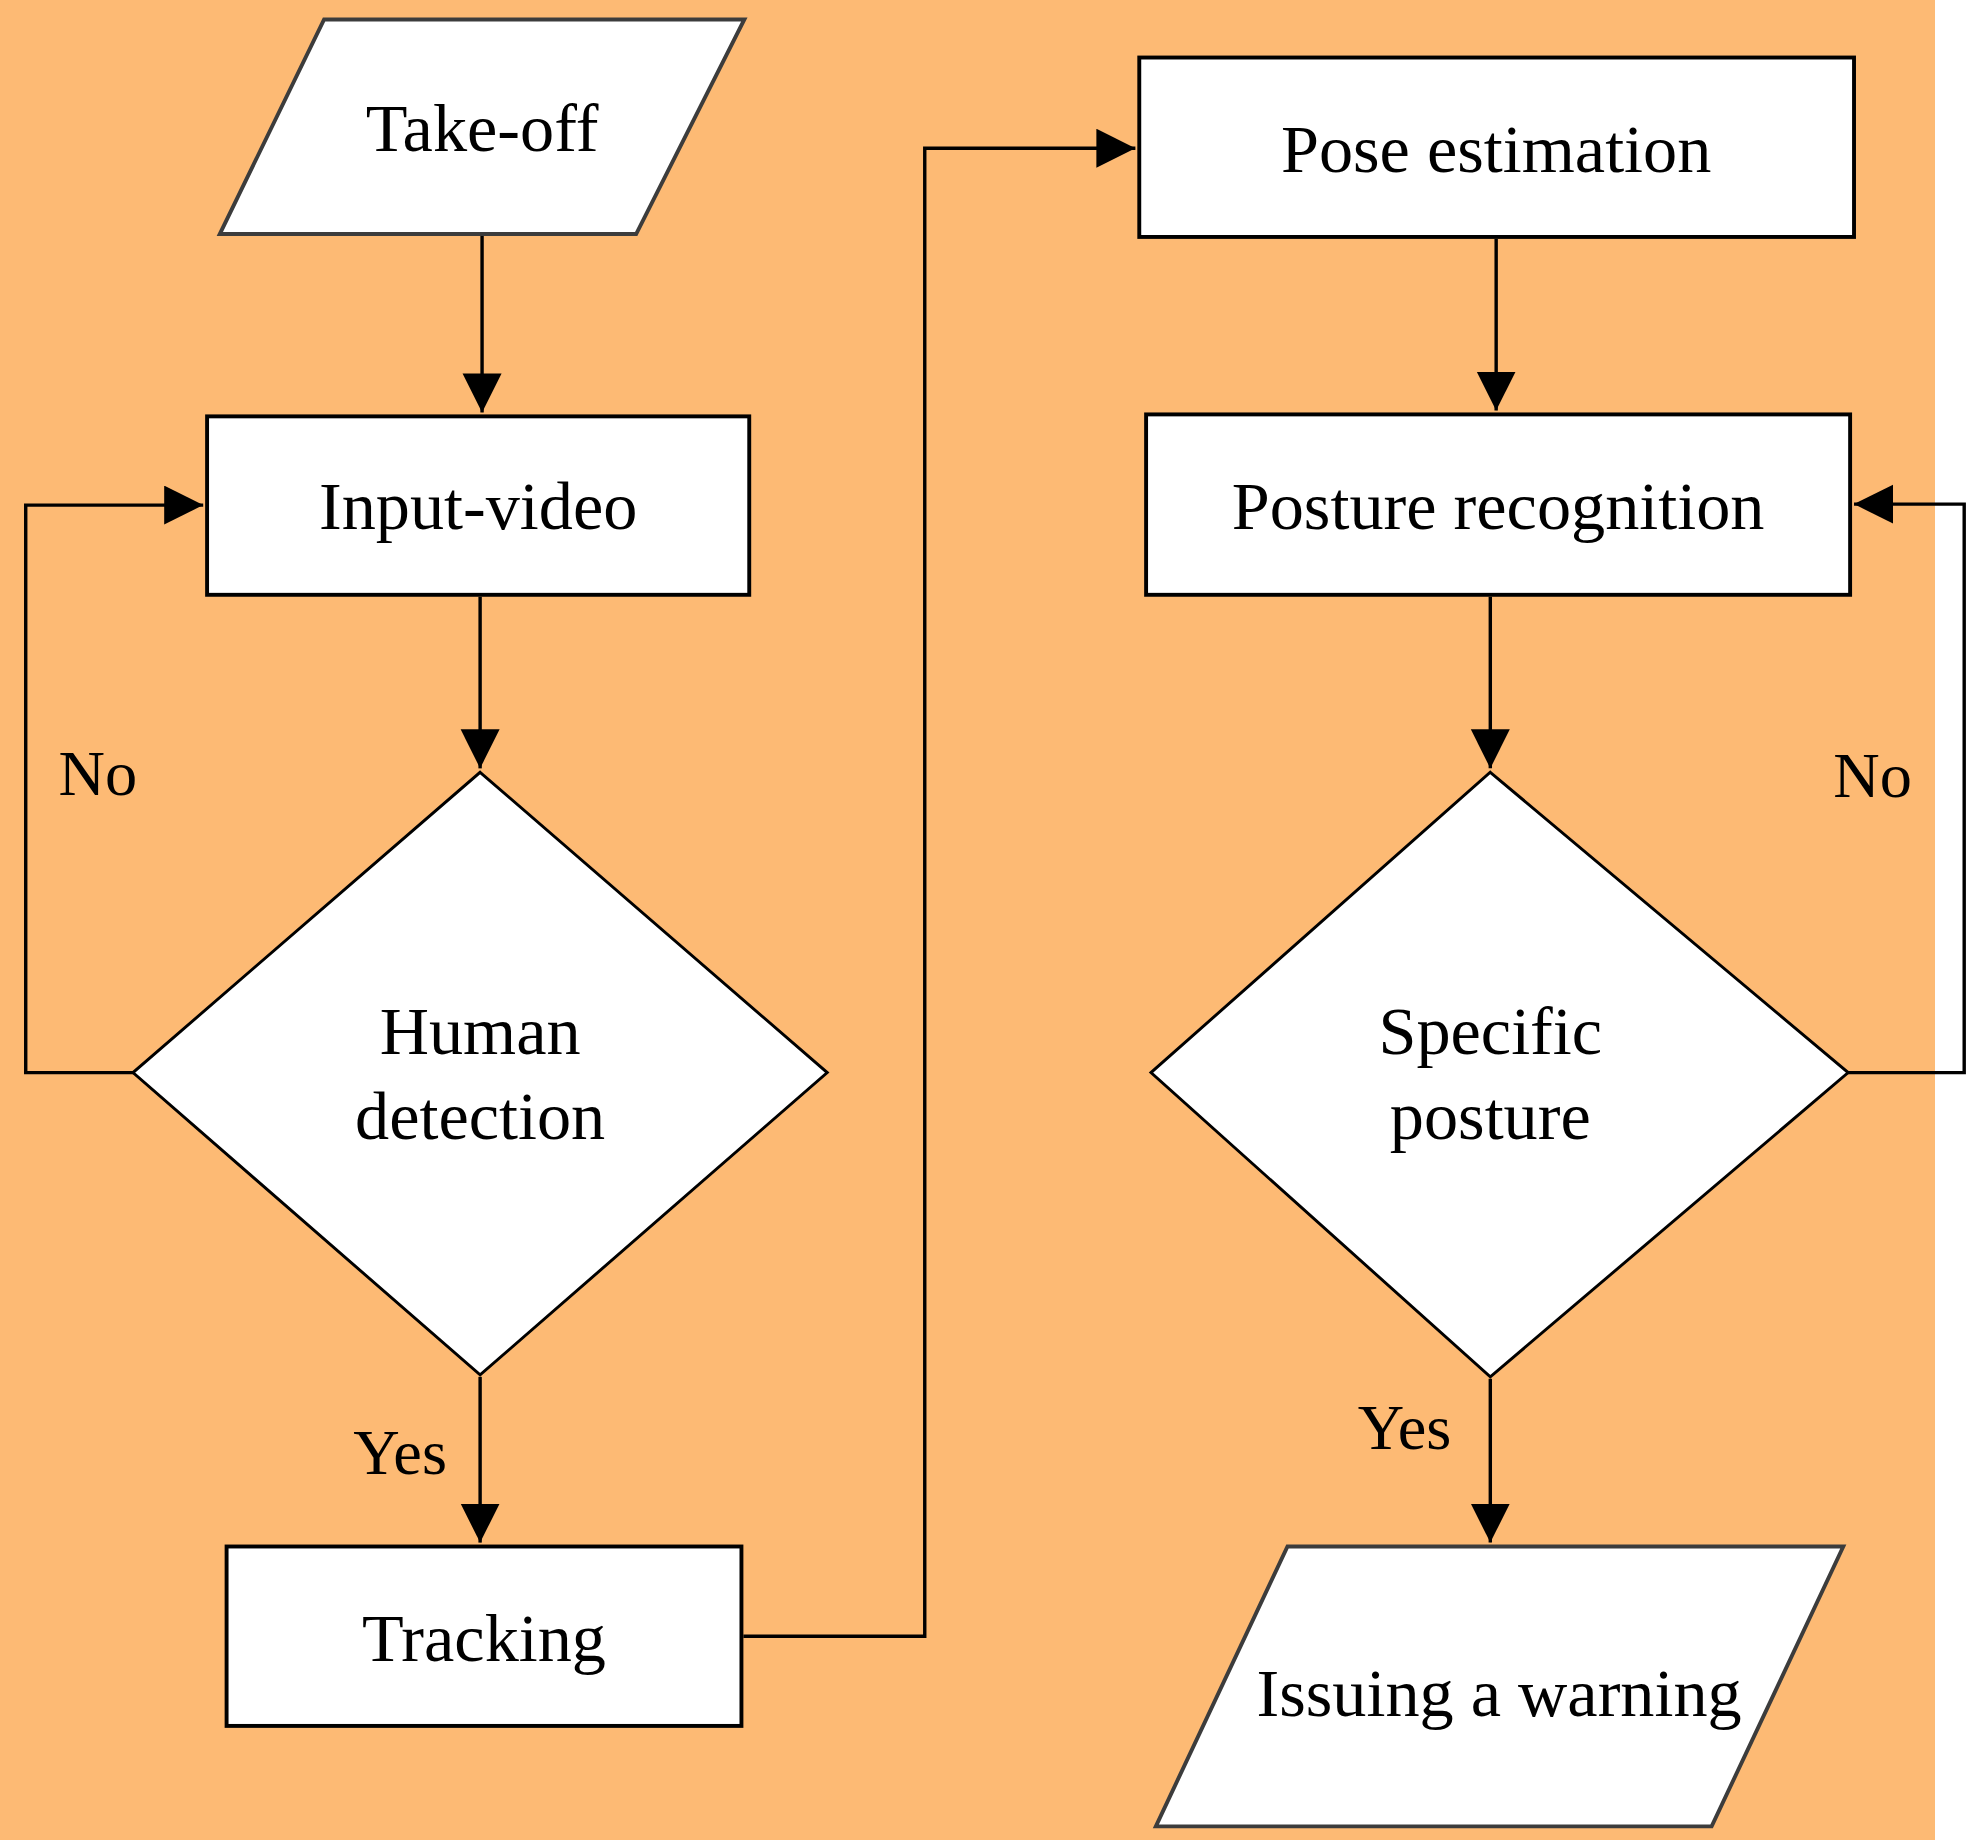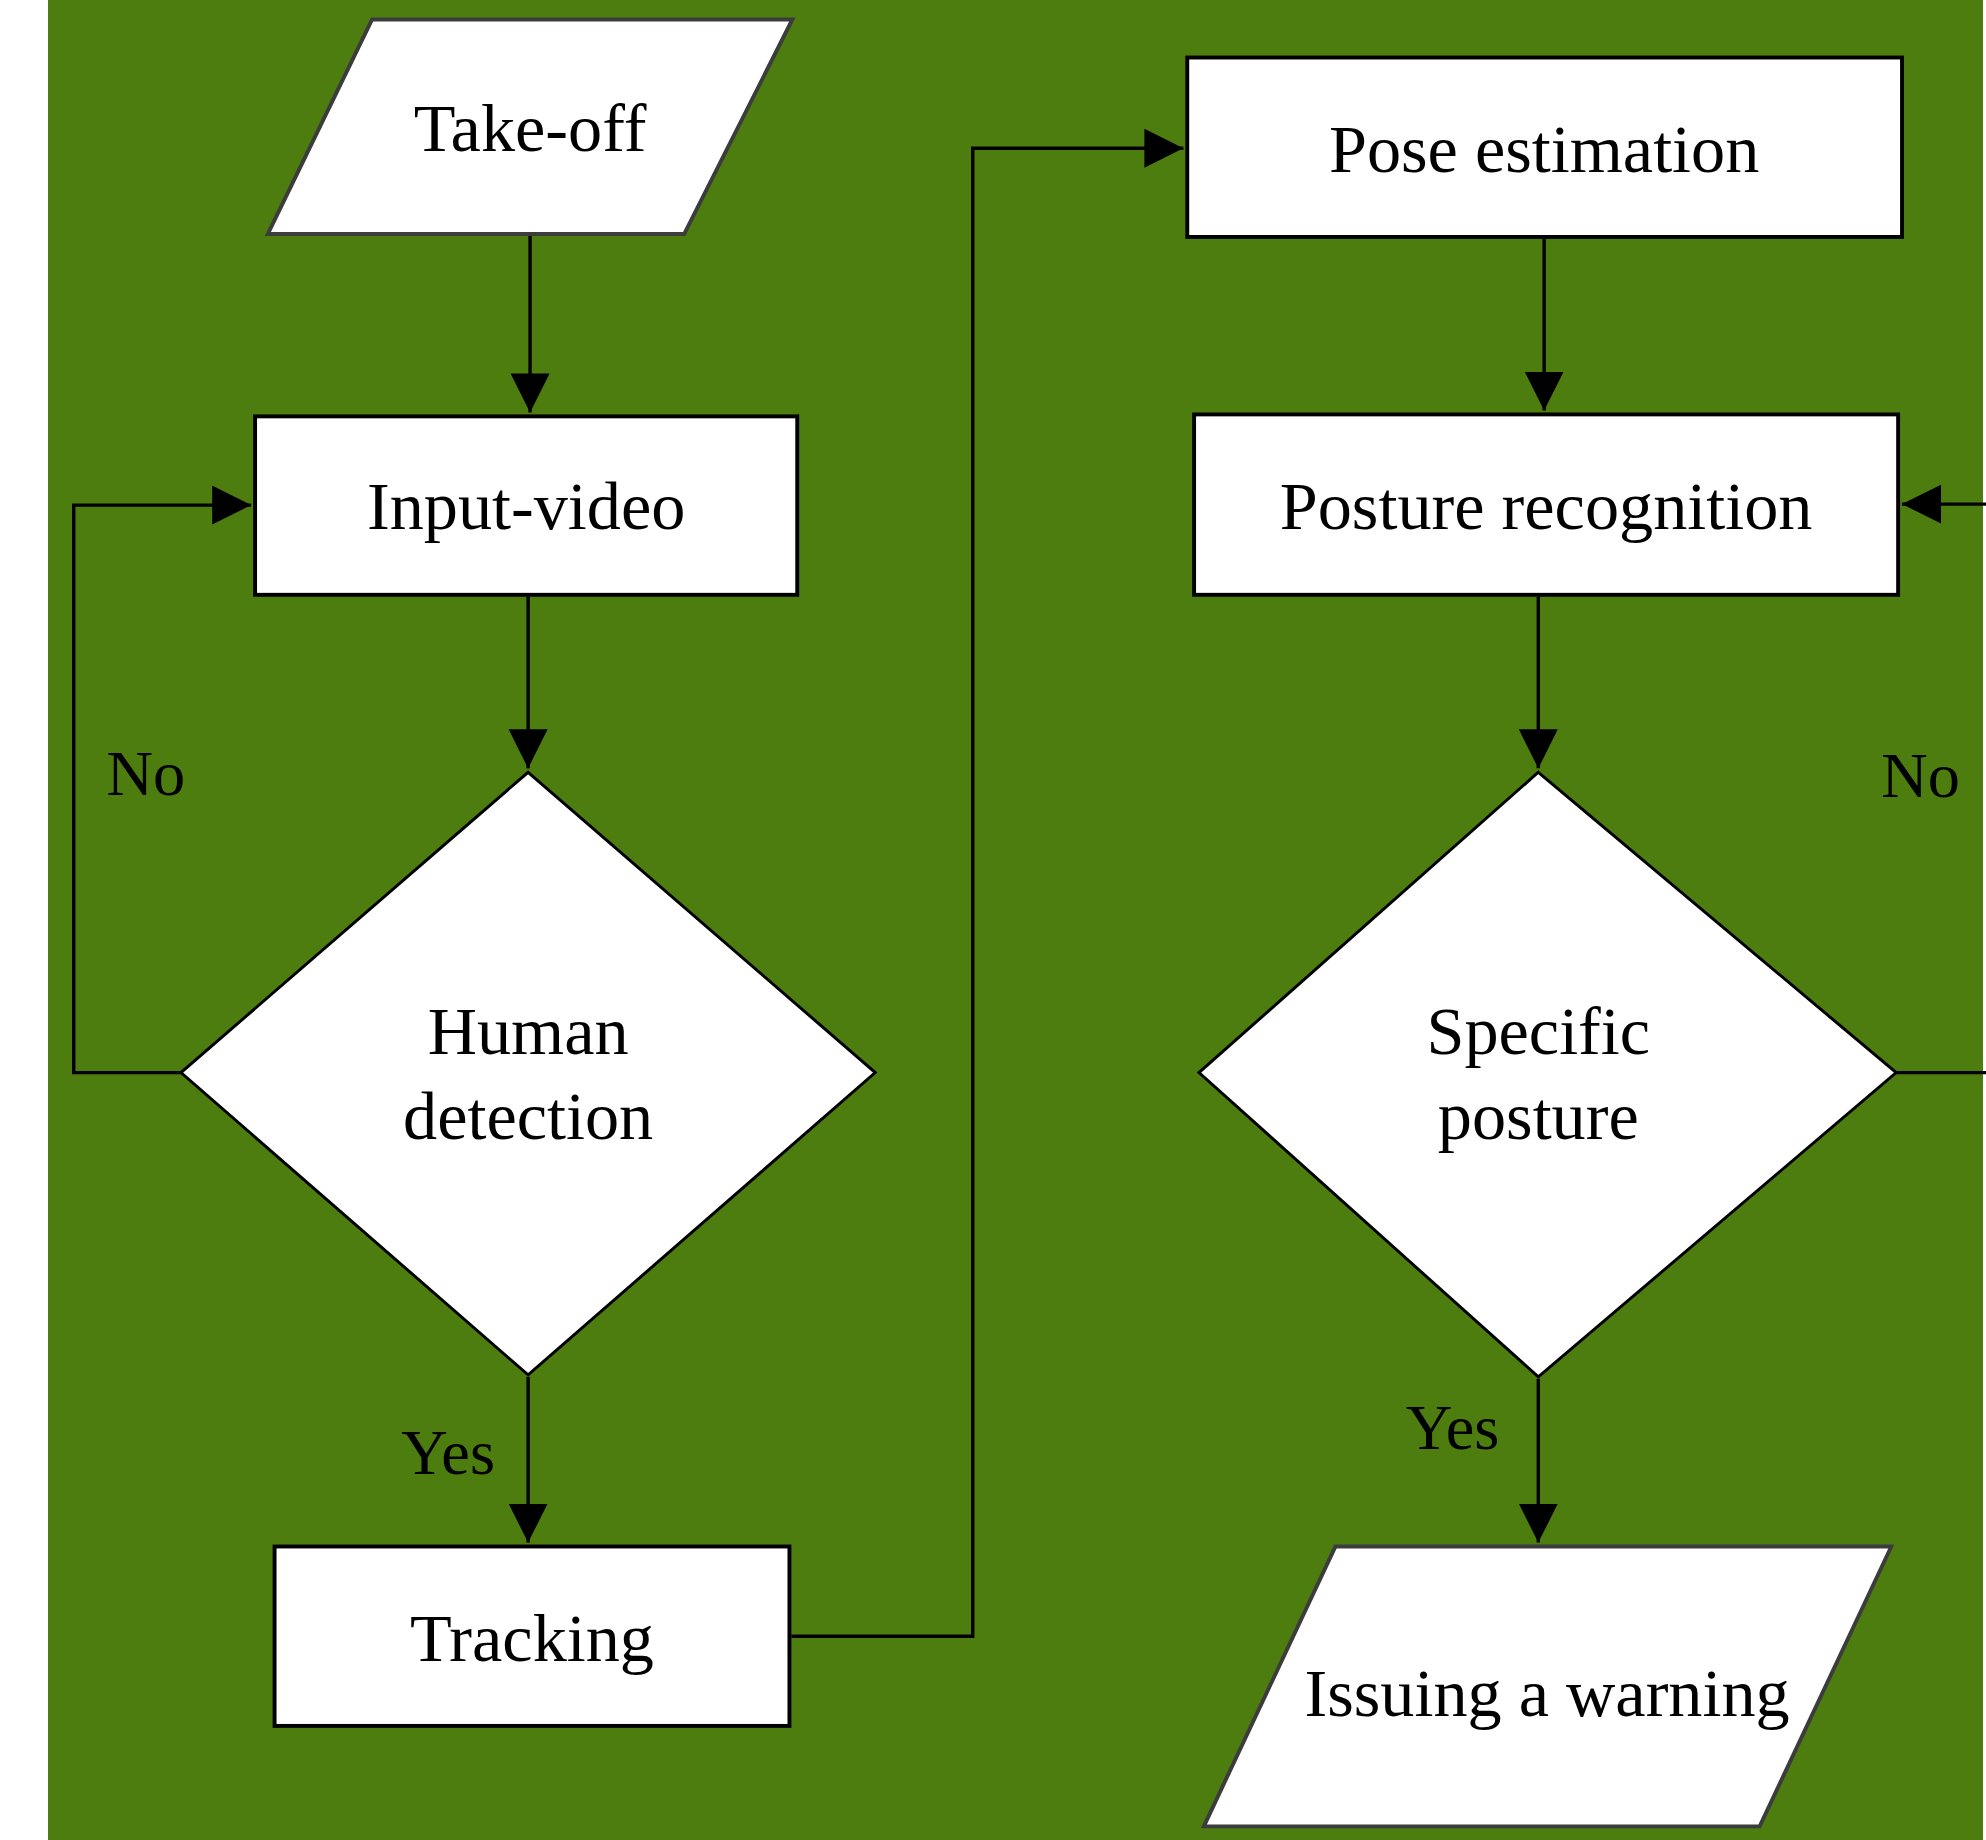--- a/index.html
+++ b/index.html
@@ -4,23 +4,22 @@
 <style>
   html, body {
     margin: 0;
     padding: 0;
     background: #ffffff;
   }
   .canvas {
     position: relative;
     width: 1935px;
     height: 1840px;
-    background: #4d7c0f;
+    background: #fdba74;
     font-family: "Liberation Serif", "DejaVu Serif", serif;
-    margin-left: 48px;
   }
   svg { display: block; }
   .node-shape {
     fill: #ffffff;
     stroke: #000000;
     stroke-width: 4;
   }
   .node-shape.diamond {
     stroke-width: 3;
   }

